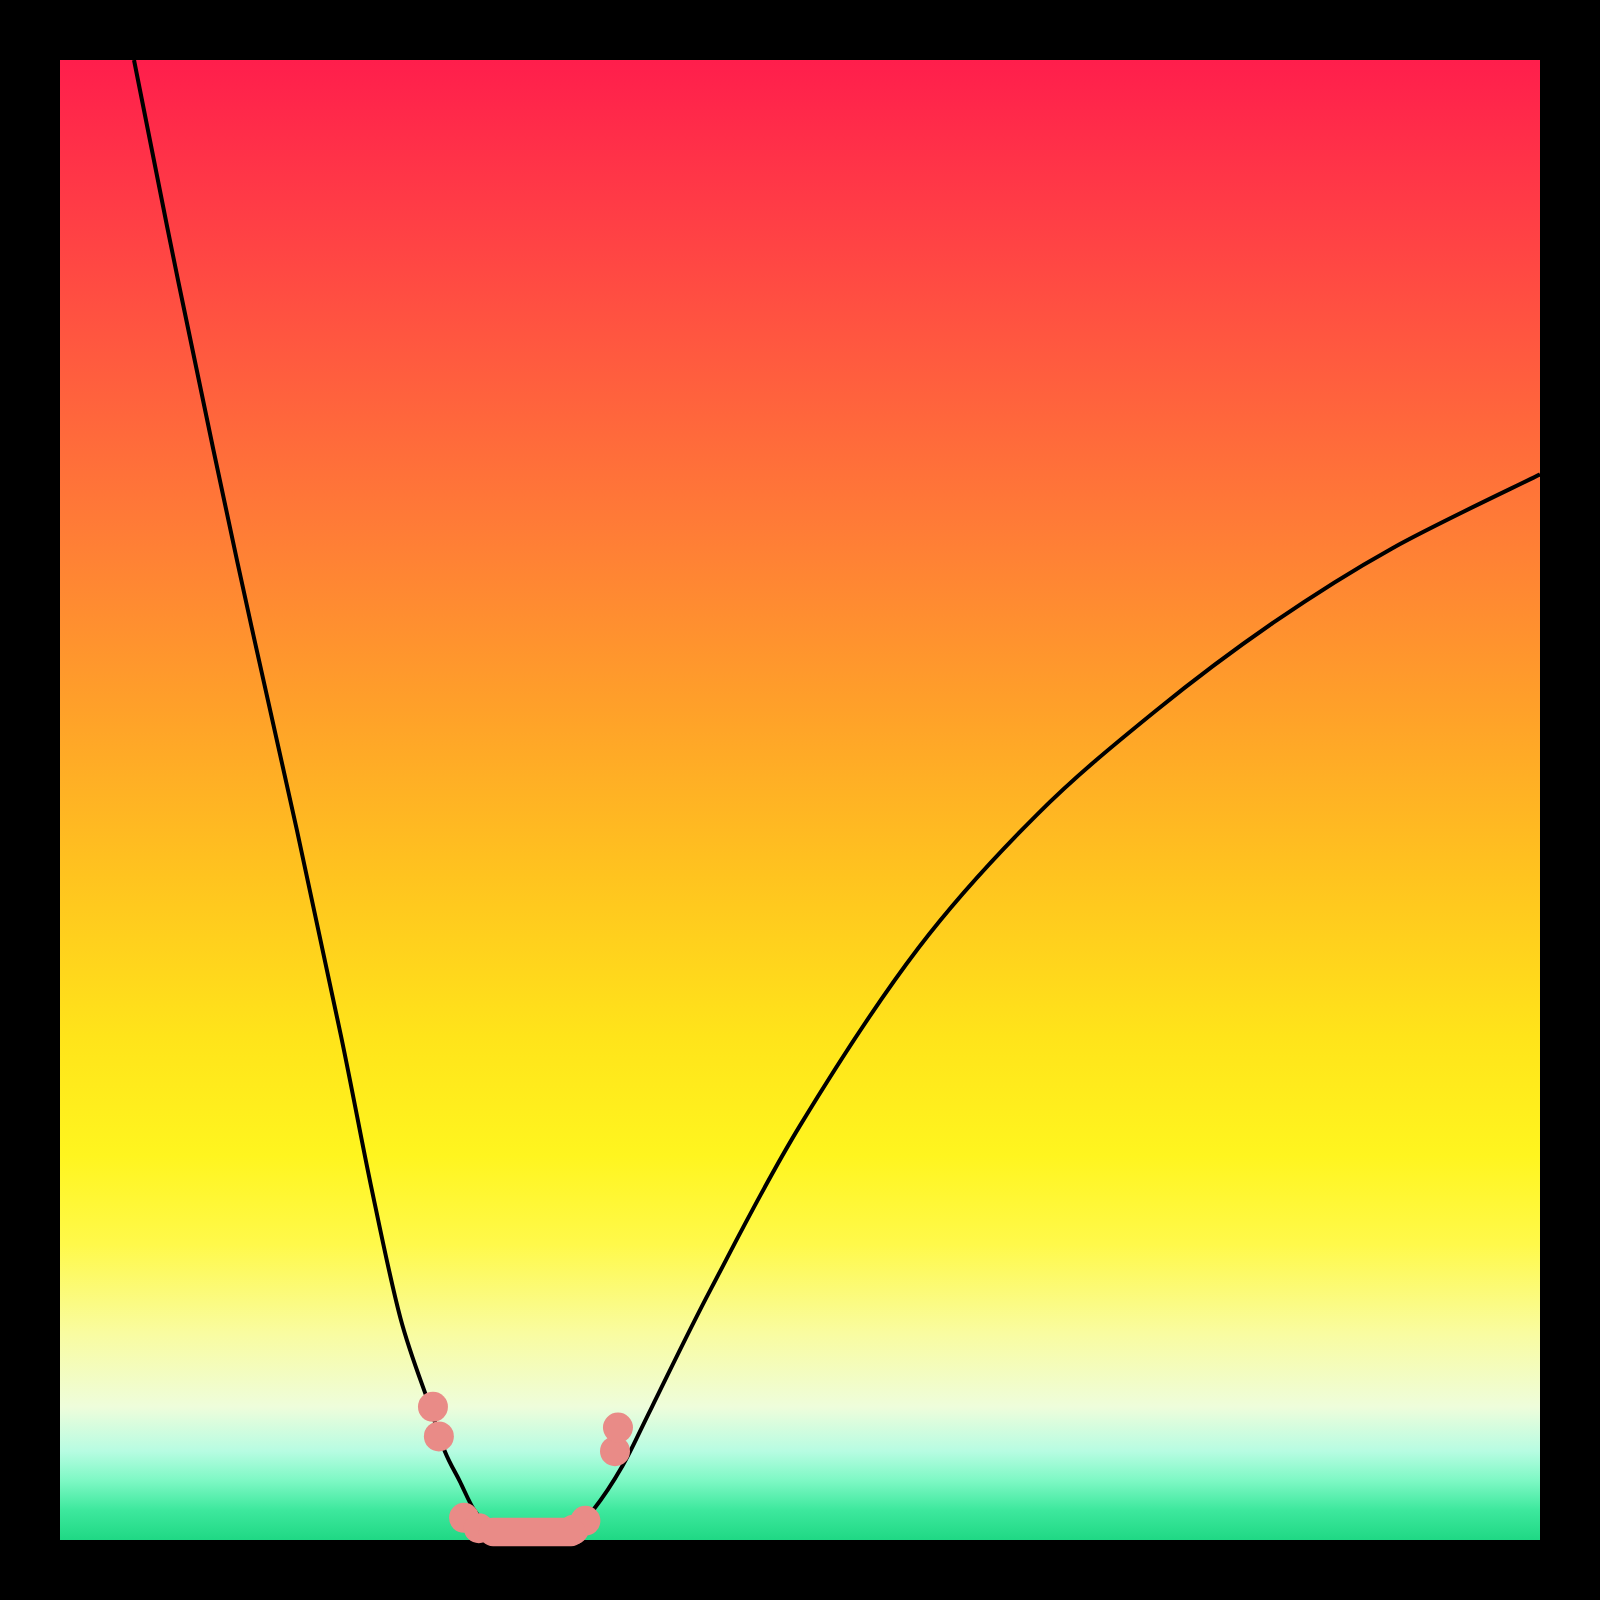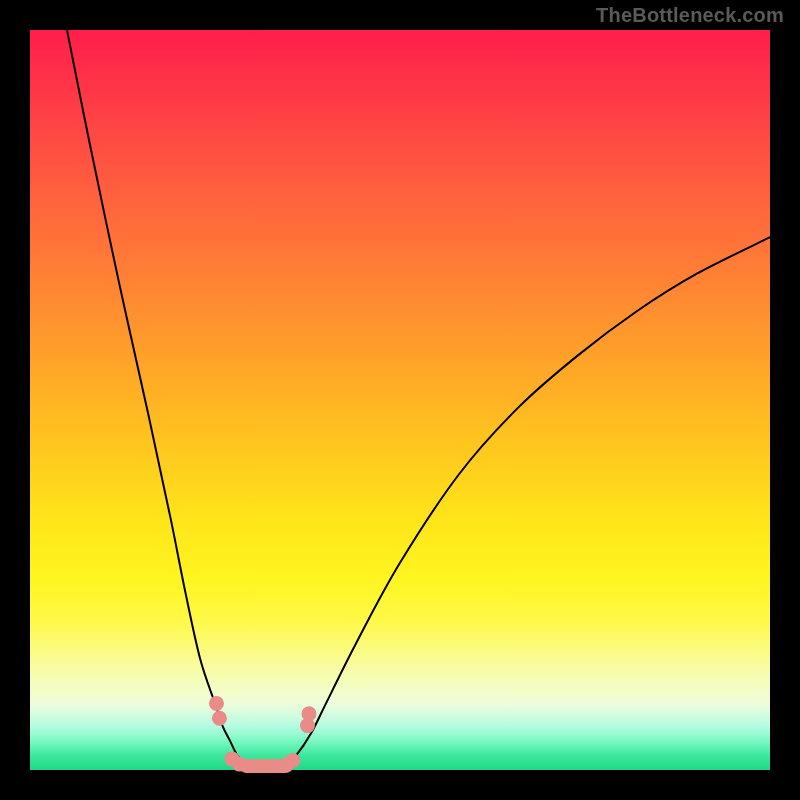--- a/index.html
+++ b/index.html
@@ -75,21 +75,20 @@
   .markers .bar {
     fill: #e98b87;
     stroke: none;
   }
 </style>
 </head>
 <body>
 
 <div class="stage">
 
-  <div class="watermark">TheBottleneck.com</div>
 
   <div class="plot-area">
     <div class="gradient"></div>
 
     <svg class="curves" viewBox="0 0 740 740">
       <path id="left-curve" class="curve" d="M 37 0 C 40.7 18.5, 50.56666666666667 69.06666666666666, 59.2 111 C 67.83333333333334 152.93333333333334, 78.93333333333334 205.96666666666664, 88.8 251.59999999999997 C 98.66666666666666 297.2333333333333, 109.76666666666668 345.33333333333337, 118.4 384.8 C 127.03333333333333 424.26666666666665, 134.43333333333334 458.79999999999995, 140.6 488.4 C 146.76666666666665 518, 150.46666666666667 538.9666666666667, 155.4 562.4 C 160.33333333333334 585.8333333333333, 165.26666666666668 610.5, 170.20000000000002 629 C 175.13333333333335 647.5, 181.3 662.3, 185 673.4 C 188.7 684.5, 189.93333333333334 689.4333333333334, 192.4 695.6 C 194.86666666666667 701.7666666666667, 197.33333333333334 705.4666666666667, 199.8 710.4 C 202.26666666666668 715.3333333333333, 204.73333333333335 721.5, 207.20000000000002 725.2 C 209.66666666666669 728.9000000000001, 210.9 730.1333333333333, 214.6 732.6 C 218.29999999999998 735.0666666666667, 226.93333333333334 738.7666666666667, 229.4 740"></path>
       <path id="right-curve" class="curve" d="M 251.60000000000002 740 C 254.0666666666667 737.5333333333333, 261.46666666666664 731.3666666666667, 266.4 725.2 C 271.3333333333333 719.0333333333334, 276.26666666666665 711.6333333333333, 281.2 703 C 286.1333333333333 694.3666666666667, 288.6 688.1999999999999, 296 673.4 C 303.4 658.6, 313.2666666666667 637.6333333333334, 325.6 614.2 C 337.93333333333334 590.7666666666667, 352.73333333333335 561.1666666666666, 370 532.8 C 387.26666666666665 504.4333333333333, 409.46666666666664 469.9, 429.2 444 C 448.93333333333334 418.1, 468.6666666666667 397.1333333333334, 488.40000000000003 377.40000000000003 C 508.1333333333334 357.6666666666667, 527.8666666666667 341.6333333333333, 547.6 325.59999999999997 C 567.3333333333334 309.5666666666666, 587.0666666666666 294.76666666666665, 606.8 281.2 C 626.5333333333333 267.6333333333333, 643.8 256.5333333333333, 666 244.2 C 688.2 231.86666666666667, 727.6666666666666 213.3666666666667, 740 207.20000000000005"></path>
       <g id="markers" class="markers">
           <circle cx="186.48" cy="673.4" r="7.5"></circle>
           <circle cx="189.44" cy="688.2" r="7.5"></circle>

